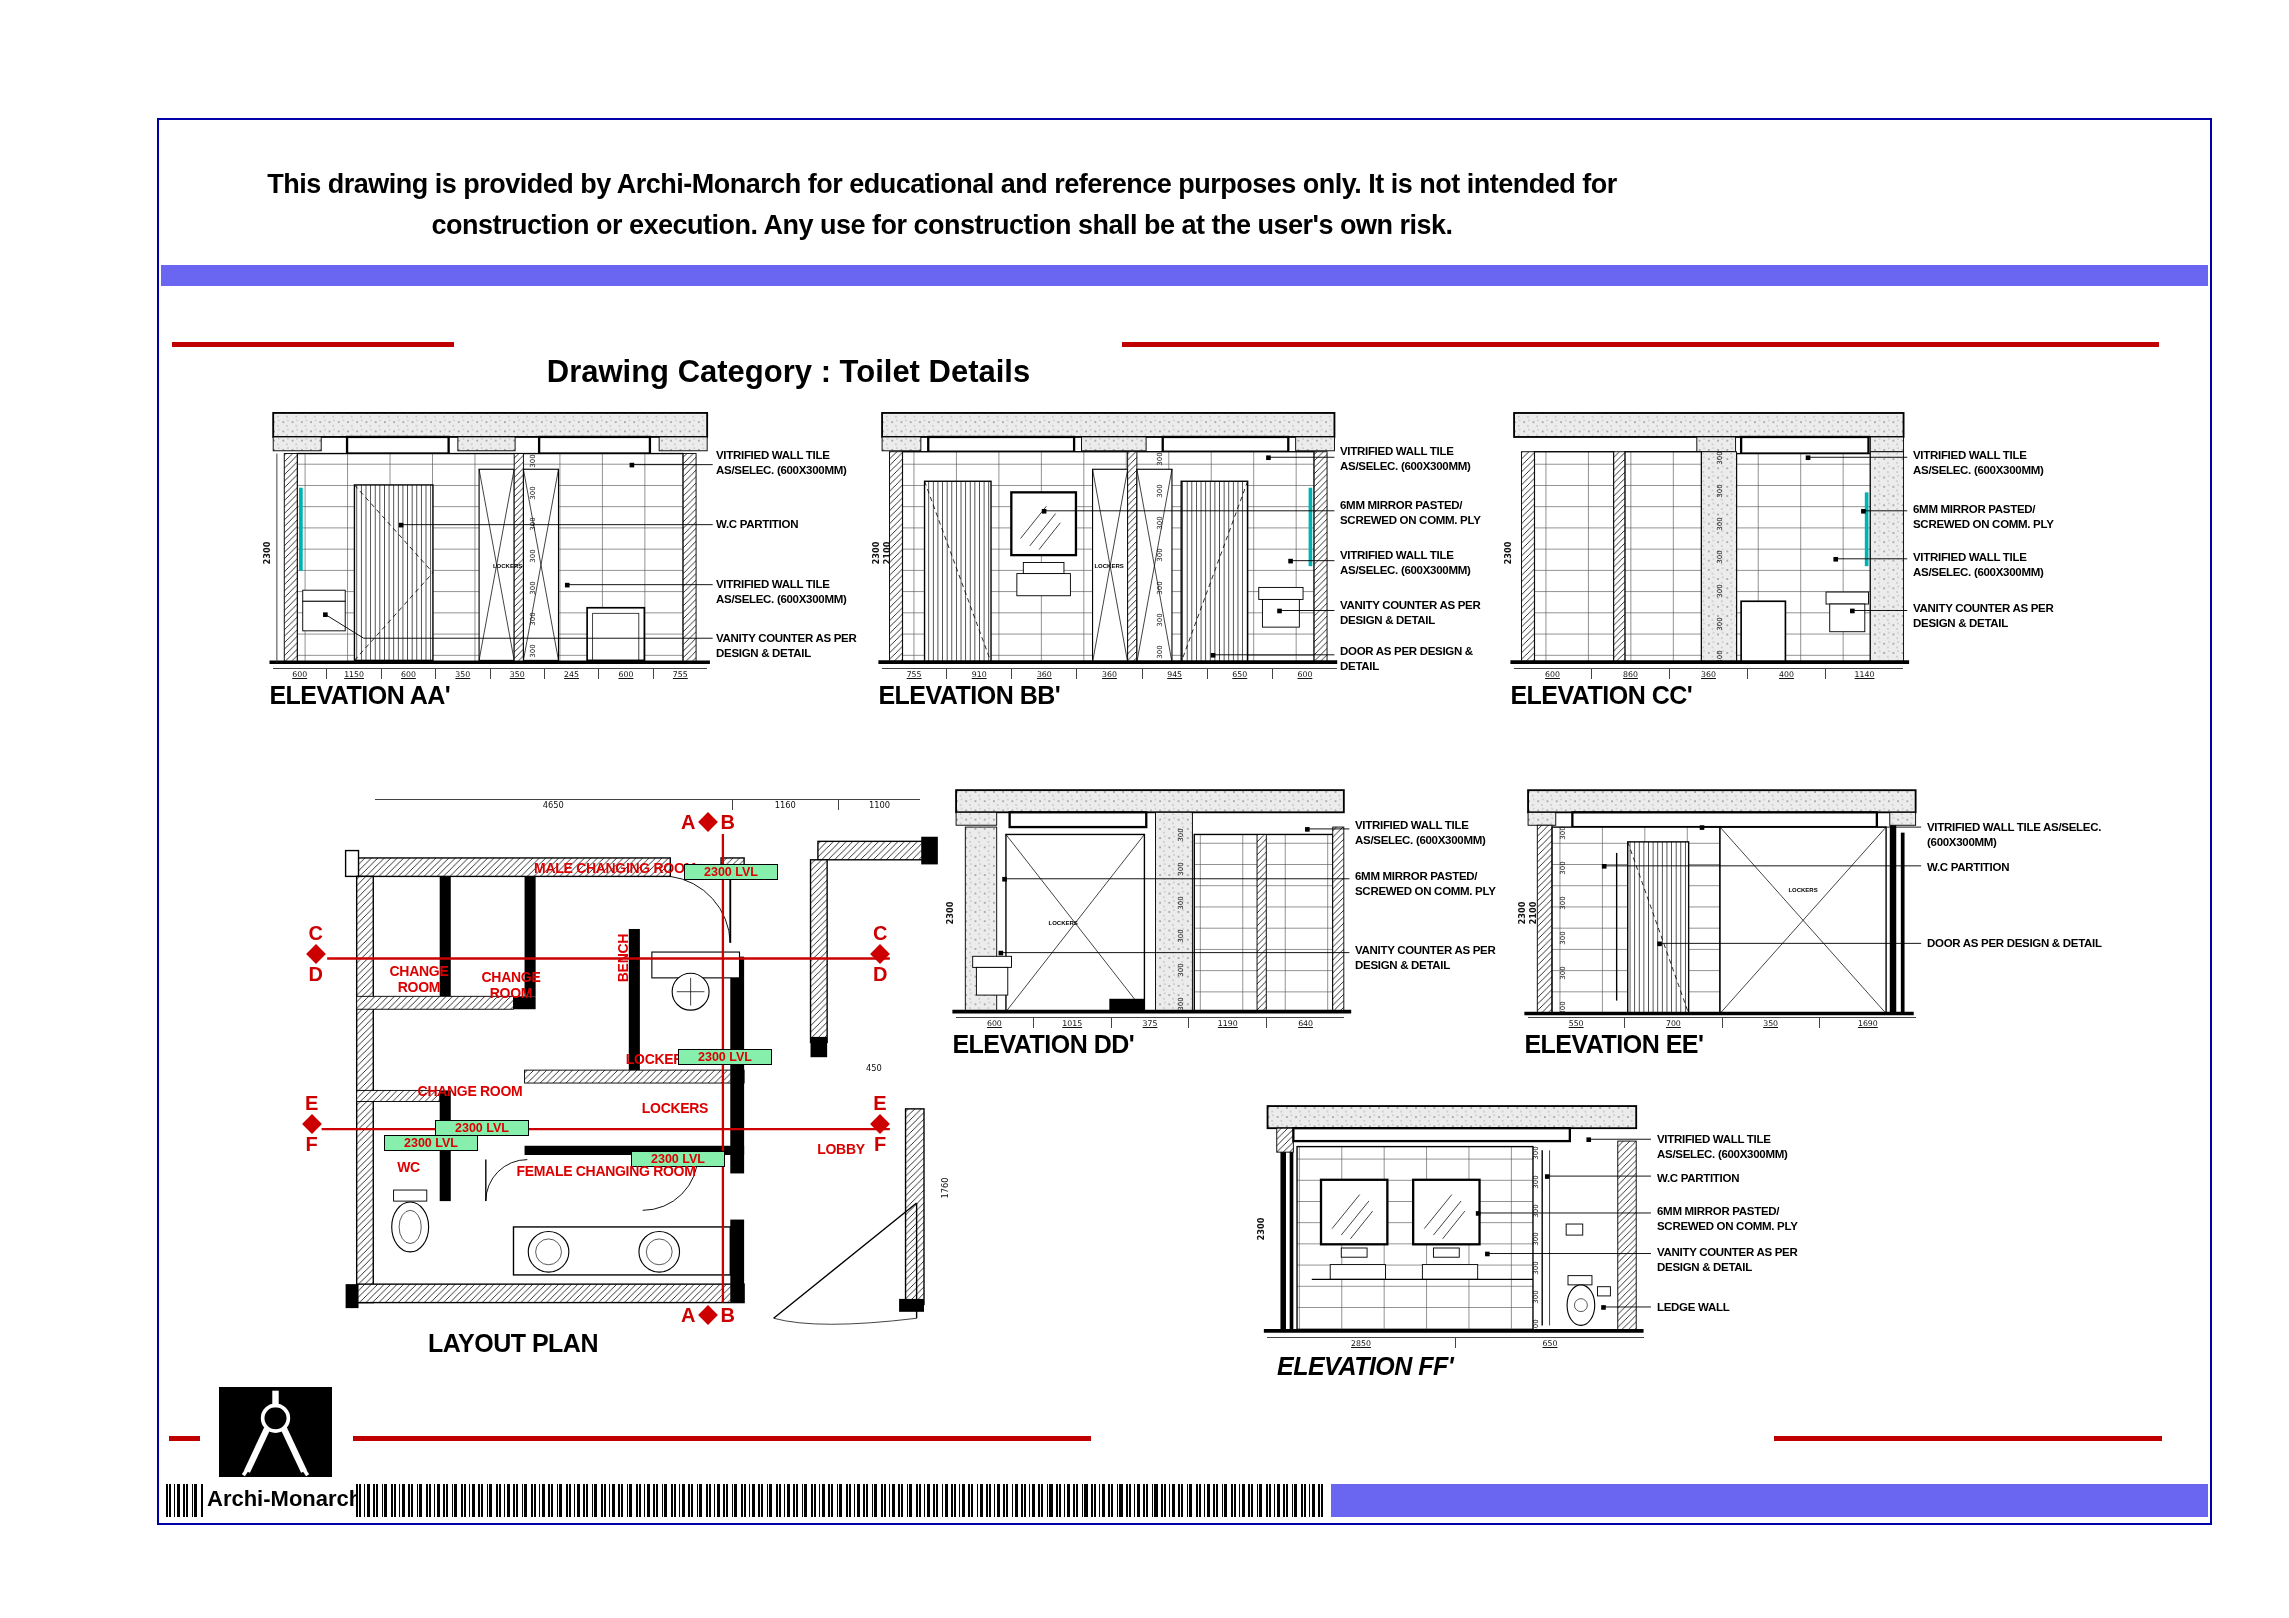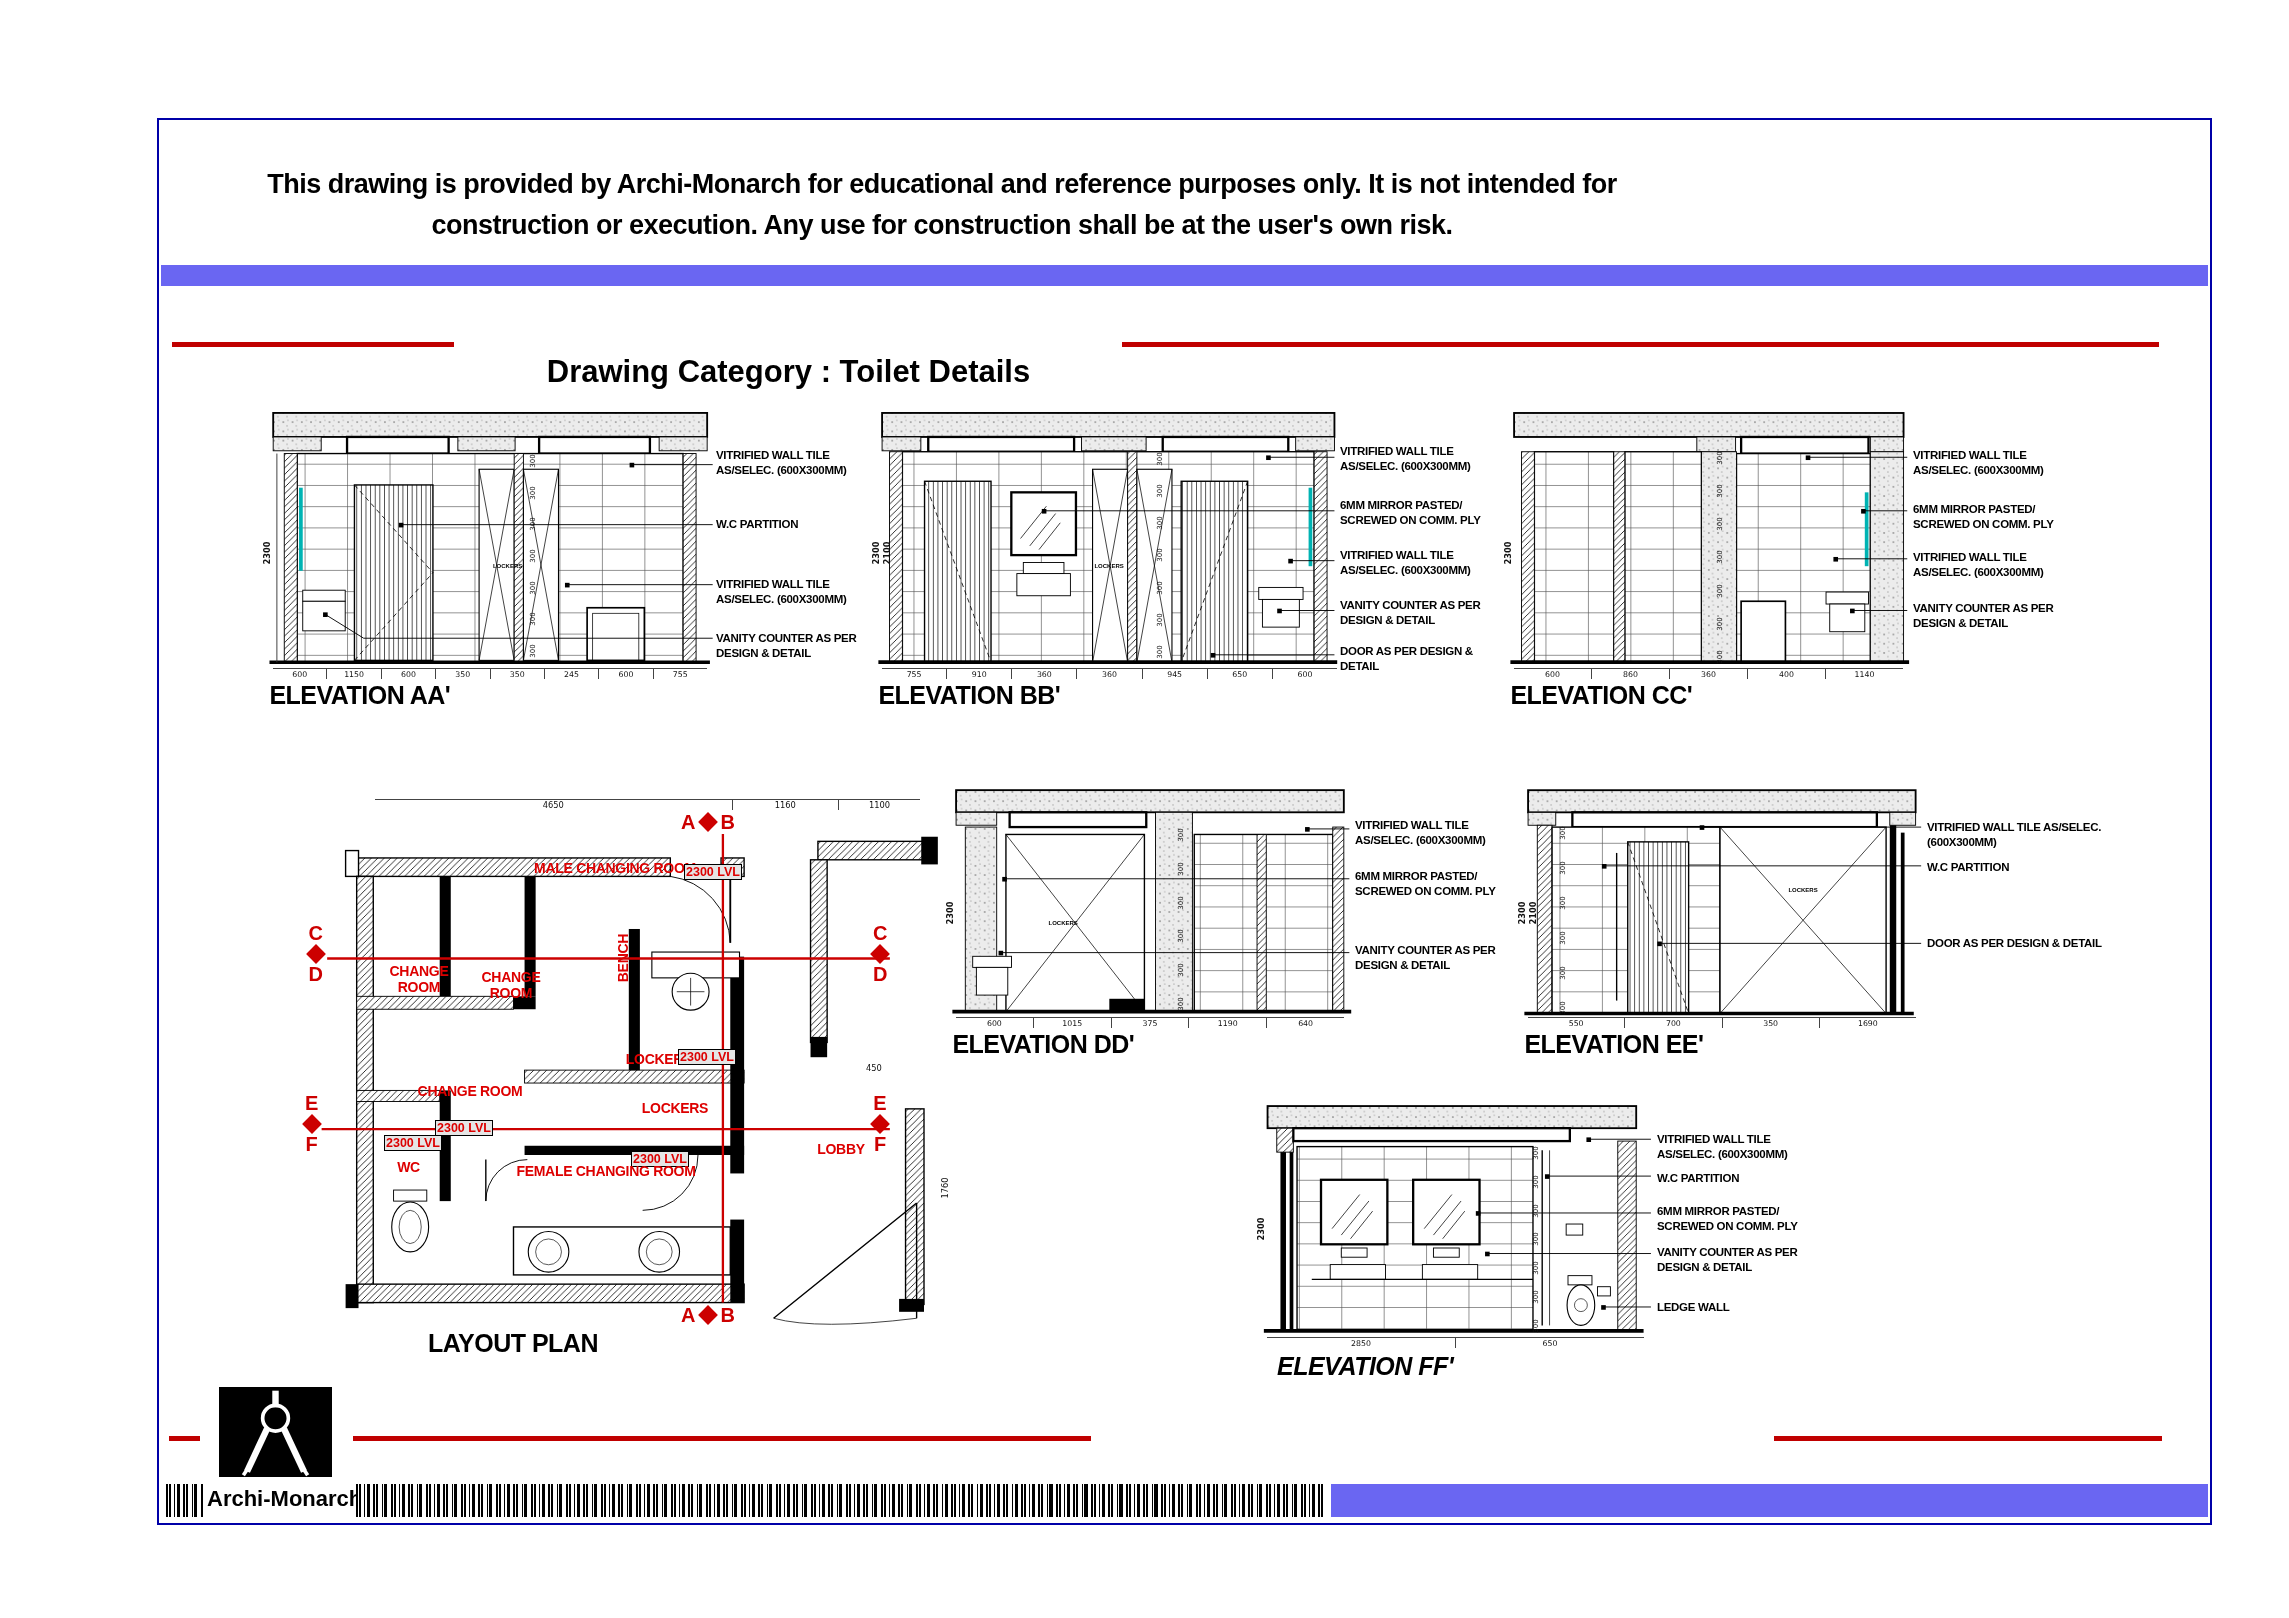--- a/index.html
+++ b/index.html
@@ -19,34 +19,34 @@
   .cat-line-l{position:absolute;left:172px;top:342px;width:282px;height:4.6px;background:#C00000;}
   .cat-line-r{position:absolute;left:1122px;top:342px;width:1037px;height:4.6px;background:#C00000;}
   .cat-title{position:absolute;left:461px;top:328px;width:655px;text-align:center;
              font-size:31px;font-weight:bold;}
   
   .fig{position:absolute;margin:8px;}
   .fig svg{position:absolute;left:0;top:0;}
   .fig-title{position:absolute;font-size:25px;font-weight:bold;letter-spacing:-0.5px;white-space:nowrap;}
   .note{position:absolute;font-size:11.5px;font-weight:bold;line-height:1.3;letter-spacing:-0.3px;}
   .dims{position:absolute;display:flex;border-top:0.9px solid #444;
-        font-family:"DejaVu Sans",sans-serif;font-size:7.8px;color:#111;}
+        font-family:"DejaVu Sans",sans-serif;font-size:7.8px;color:#111;text-decoration:underline;}
   .dims span{flex:1;text-align:center;border-left:0.9px solid #444;padding-top:0.9px;}
   .dims span:first-child{border-left:none;}
   .vdims{position:absolute;display:flex;flex-direction:column;justify-content:space-between;
          align-items:center;font-family:"DejaVu Sans",sans-serif;font-size:7px;color:#111;}
   .vdims span{transform:rotate(-90deg);}
   .vtot{position:absolute;transform:rotate(-90deg);transform-origin:center;
         font-family:"DejaVu Sans",sans-serif;font-size:8.3px;font-weight:bold;color:#111;}
   
   .plan-label{position:absolute;color:#DD0000;font-size:14px;font-weight:bold;
               text-align:center;line-height:1.15;letter-spacing:-0.3px;}
   .plan-label.vert{transform:rotate(-90deg);transform-origin:center;}
-  .lvl-box{position:absolute;border:1.8px solid #000;background:#e5e5e5;color:#DD0000;
-           font-size:12.5px;font-weight:bold;padding:0 1px;white-space:nowrap;}
+  .lvl-box{position:absolute;border:1.8px solid #000;background:#86efac;color:#DD0000;
+           font-size:12.5px;font-weight:bold;padding:0 19px;white-space:nowrap;}
   .mk{position:absolute;display:flex;flex-direction:column;align-items:center;gap:0.9px;
       color:#CC0000;font-size:20px;font-weight:bold;line-height:1;}
   .mk .dia{width:14px;height:14px;background:#CC0000;transform:rotate(45deg);margin:2.8px 0;}
   .mk.h{flex-direction:row;gap:3.7px;}
   .mk.h .dia{margin:0 1.8px;}
   .pdim{position:absolute;font-family:"DejaVu Sans",sans-serif;font-size:8.3px;color:#111;}
   .pdim.vert{transform:rotate(-90deg);}
   .pdims-top{position:absolute;display:flex;border-top:0.9px solid #444;
              font-family:"DejaVu Sans",sans-serif;font-size:8.3px;color:#111;}
   .pdims-top span{text-align:center;border-left:0.9px solid #444;}

